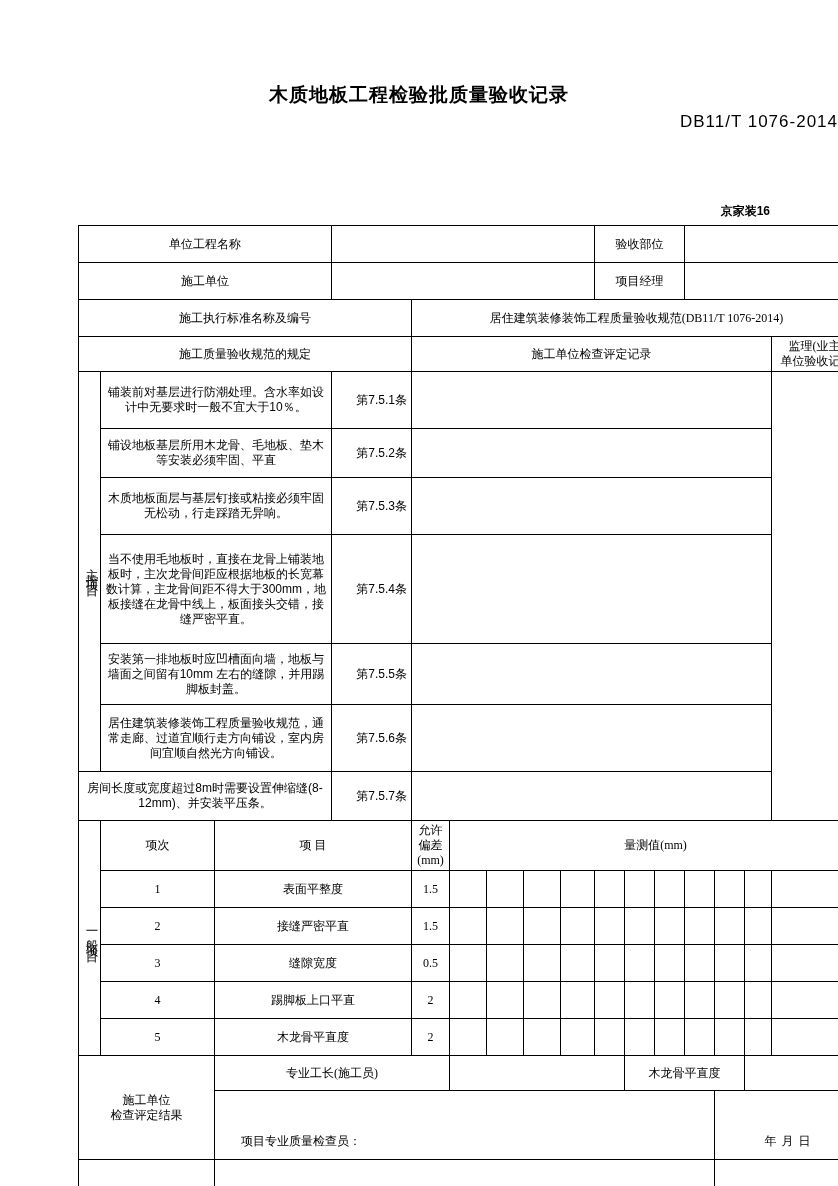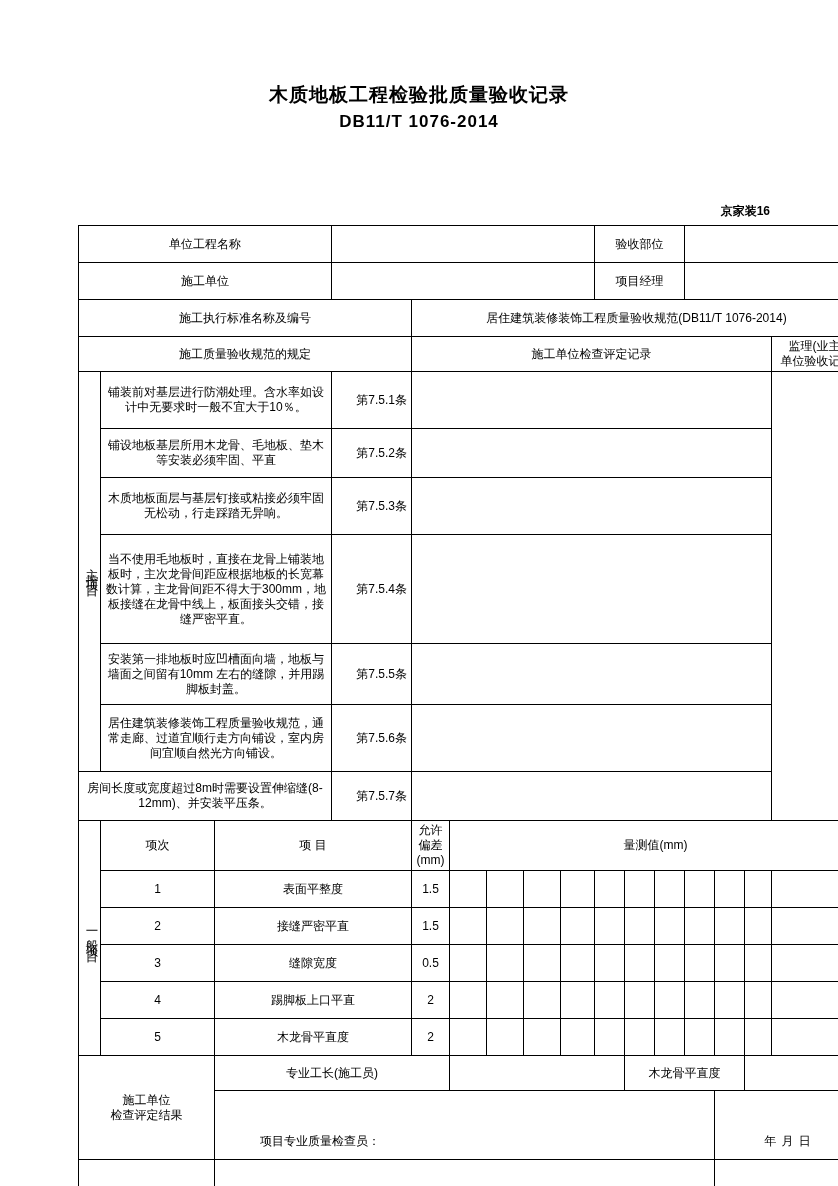--- a/index.html
+++ b/index.html
@@ -25,24 +25,25 @@
     margin-top: 82px;
   }
   .doc-title {
     font-size: 19px;
     font-weight: bold;
     letter-spacing: 1px;
     line-height: 26px;
   }
   .doc-code {
     font-size: 17px;
-    font-weight: bold;
+    font-weight: normal;
     letter-spacing: 1px;
     line-height: 24px;
     margin-top: 2px;
+    text-align: right;
   }
   .form-no {
     position: absolute;
     right: 68px;
     top: 121px;
     font-size: 12px;
     font-weight: bold;
   }
   table.main {
     border-collapse: collapse;
@@ -52,21 +53,21 @@
     width: 683px;
     table-layout: fixed;
   }
   table.main td {
     border: 1px solid #000;
     font-size: 12px;
     padding: 2px 4px;
     vertical-align: middle;
     line-height: 15px;
   }
-  .c { text-align: center; }
+  .c { text-align: center; font-family: Liberation Serif, serif; }
   .l { text-align: left; }
   .h38 { height: 32px; }
   .label { font-size: 12.5px; }
   .small { font-size: 11px; }
   .vert {
     writing-mode: vertical-rl;
     text-orientation: upright;
     letter-spacing: 6px;
     font-size: 12.5px;
     line-height: 18px;
@@ -293,21 +294,21 @@
         <div>施工单位</div>
         <div>检查评定结果</div>
       </td>
       <td class="c label" colspan="3" style="height:30px">专业工长(施工员)</td>
       <td colspan="5" class="blank"></td>
       <td class="c label" colspan="4">木龙骨平直度</td>
       <td colspan="2" class="blank"></td>
     </tr>
 
     <tr>
-      <td colspan="11" class="l" style="height:56px; padding-left:45px; vertical-align:bottom; padding-bottom:10px;">项目专业质量检查员：</td>
+      <td colspan="11" class="l" style="height:56px; padding-left:26px; vertical-align:bottom; padding-bottom:10px;">项目专业质量检查员：</td>
       <td colspan="3" class="ymd c" style="vertical-align:bottom; padding-bottom:10px;">年    月    日</td>
     </tr>
 
     <tr>
       <td class="c label" colspan="3">
         <div>监理(业主)</div>
         <div>单位验收结论</div>
       </td>
       <td colspan="11" class="l" style="height:76px; vertical-align:bottom; padding-bottom:8px; padding-left:42px;">
         

